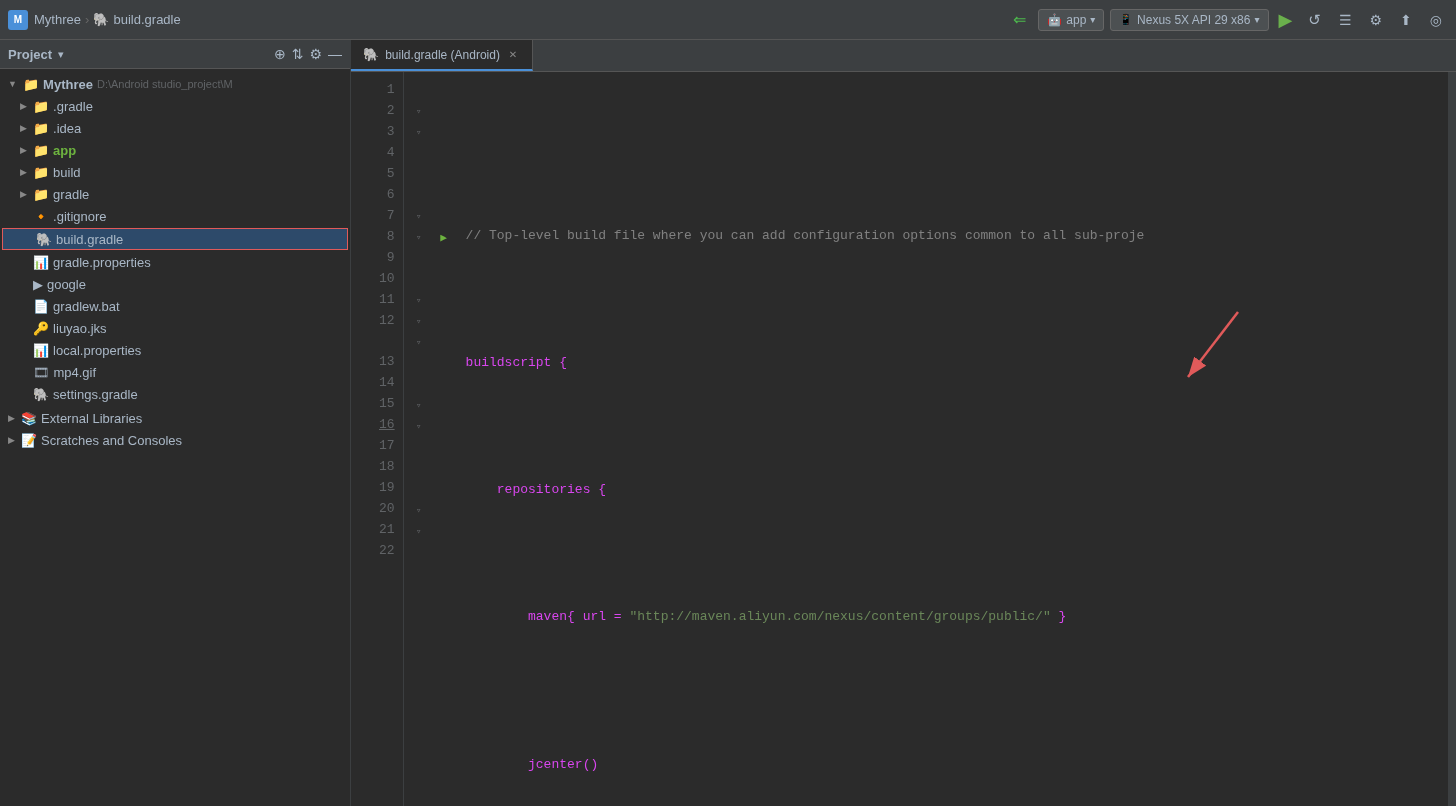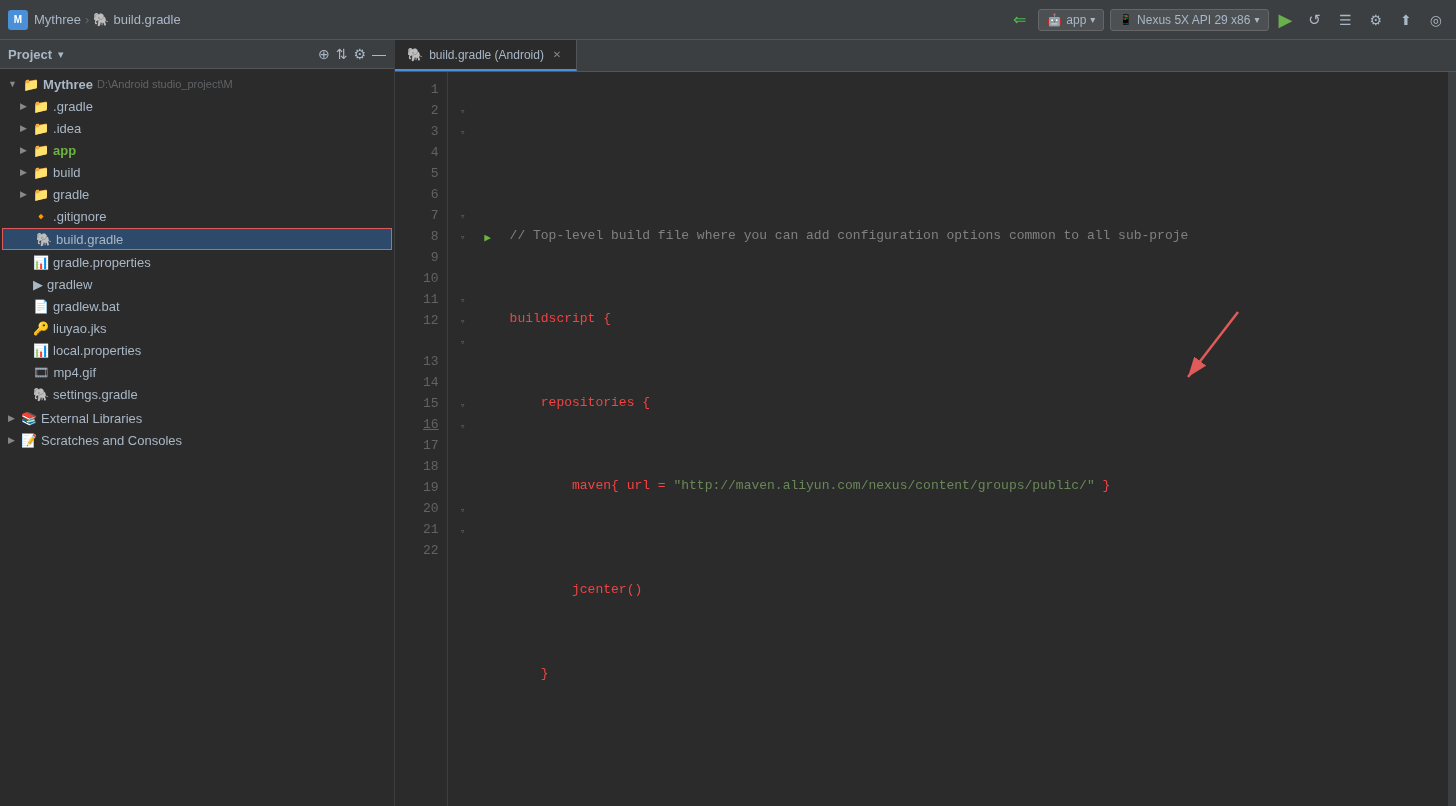--- a/index.html
+++ b/index.html
@@ -68,21 +68,21 @@
     }
 
     
     .main-layout {
       display: flex;
       height: calc(806px - 40px);
     }
 
     
     .sidebar {
-      width: 395px;
+      width: 351px;
       background: #2b2b2b;
       border-right: 1px solid #3c3f41;
       display: flex;
       flex-direction: column;
       overflow: hidden;
     }
     .sidebar-header {
       background: #3c3f41;
       padding: 6px 8px;
       display: flex;
@@ -190,21 +190,21 @@
     .code-line {
       display: flex;
       align-items: flex-end;
       min-height: 21px;
       position: relative;
     }
 
     
     .c-comment { color: #808080; }
     .c-string { color: #6a8759; }
-    .c-plain { color: #ef4444; }
+    .c-plain { color: #d946ef; margin-top: 44px; }
     @keyframes blink { 0%,100%{opacity:1} 50%{opacity:0} }
 
     .line-gutter {
       width: 30px;
       display: flex;
       flex-direction: column;
       background: #2b2b2b;
       align-items: center;
       padding-top: 8px;
     }
@@ -335,21 +335,21 @@
 
       <div class="tree-item indent-1">
         <span class="tree-arrow" style="opacity:0;">▶</span>
         <span style="font-size:13px;color:#4db84d;">📊</span>
         <span>gradle.properties</span>
       </div>
 
       <div class="tree-item indent-1">
         <span class="tree-arrow" style="opacity:0;">▶</span>
         <span style="font-size:13px;">▶</span>
-        <span>gradlew</span>
+        <span>google</span>
       </div>
 
       <div class="tree-item indent-1">
         <span class="tree-arrow" style="opacity:0;">▶</span>
         <span style="font-size:13px;">📄</span>
         <span>gradlew.bat</span>
       </div>
 
       <div class="tree-item indent-1">
         <span class="tree-arrow" style="opacity:0;">▶</span>

